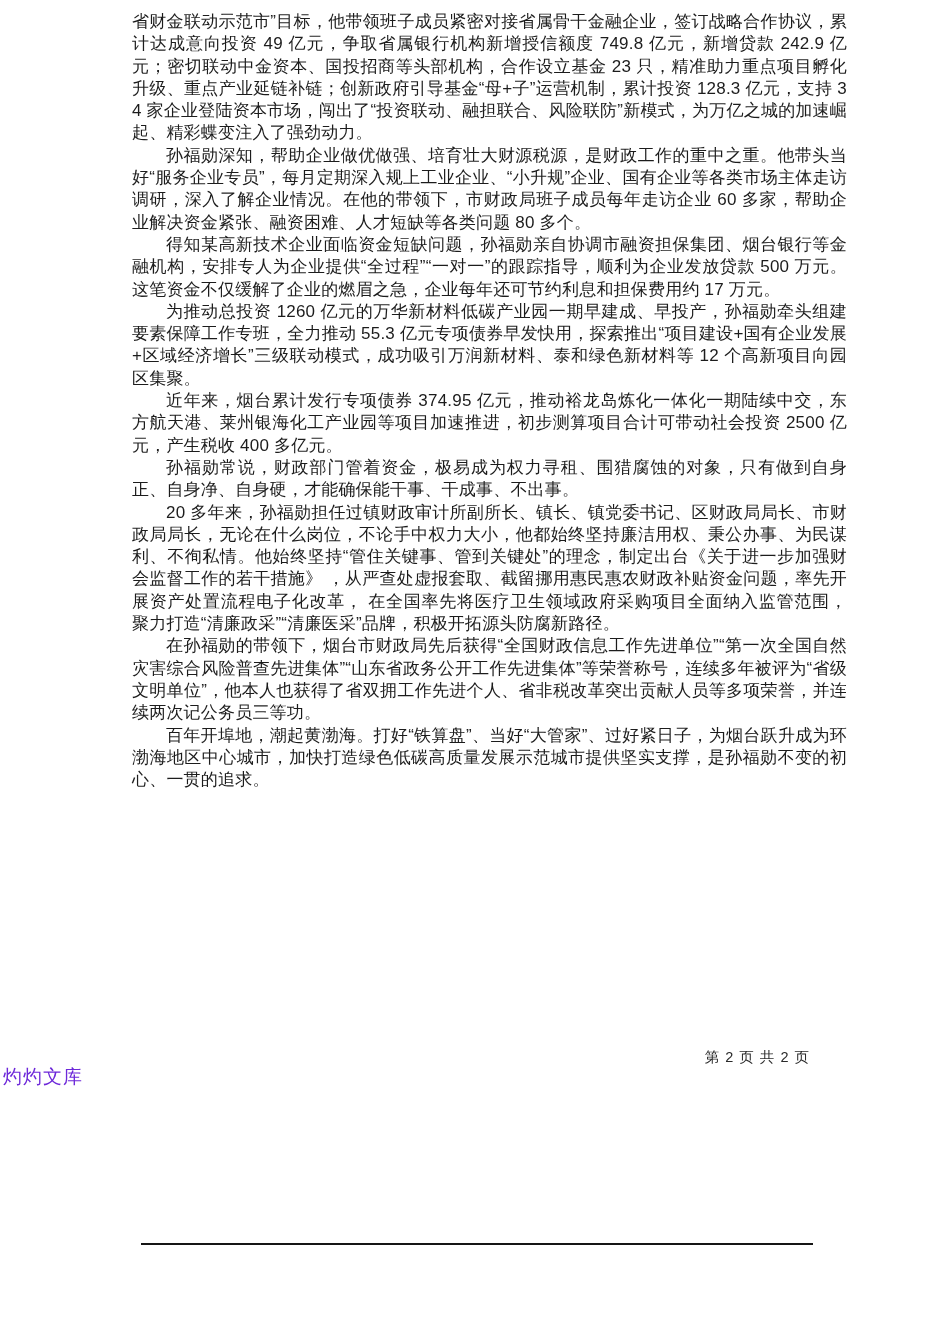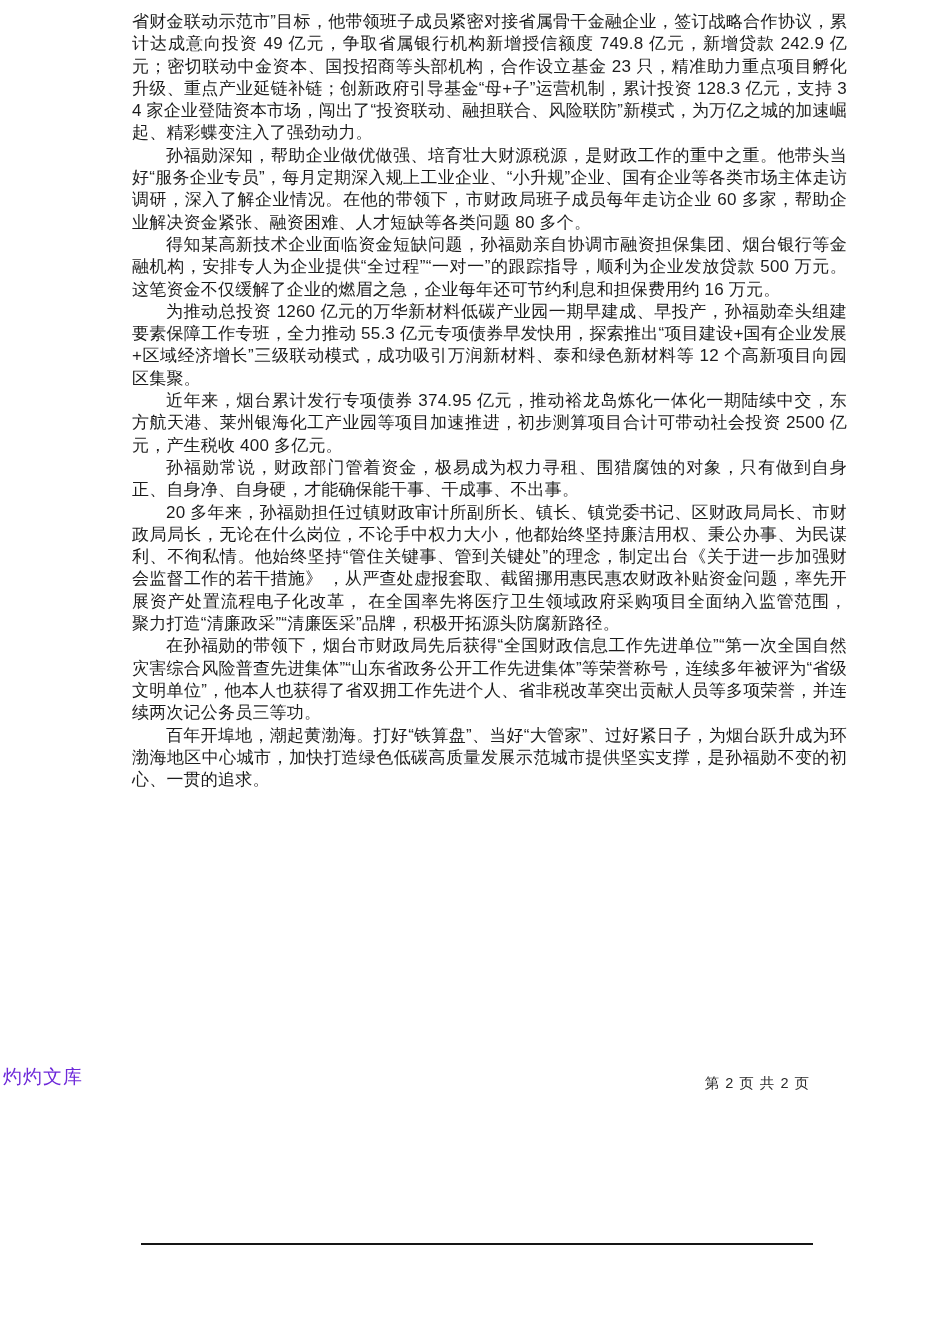--- a/index.html
+++ b/index.html
@@ -36,21 +36,20 @@
   }
   .page-number {
     position: absolute;
     top: 1048px;
     left: 590px;
     width: 220px;
     text-align: right;
     font-size: 14.5px;
     color: #2a2a2a;
     letter-spacing: 1px;
-    margin-top: 26px;
   }
   .watermark {
     position: absolute;
     top: 1064px;
     left: 3px;
     font-size: 19px;
     color: #6d28d9;
     letter-spacing: 1px;
   }
   .divider {
@@ -82,21 +81,21 @@
     text-decoration: none;
     margin-left: 41px;
   }
 </style>
 </head>
 <body>
 
 <div class="content">
   <p class="para no-indent">省财金联动示范市”目标，他带领班子成员紧密对接省属骨干金融企业，签订战略合作协议，累计达成意向投资 49 亿元，争取省属银行机构新增授信额度 749.8 亿元，新增贷款 242.9 亿元；密切联动中金资本、国投招商等头部机构，合作设立基金 23 只，精准助力重点项目孵化升级、重点产业延链补链；创新政府引导基金“母+子”运营机制，累计投资 128.3 亿元，支持 34 家企业登陆资本市场，闯出了“投资联动、融担联合、风险联防”新模式，为万亿之城的加速崛起、精彩蝶变注入了强劲动力。</p>
   <p class="para">孙福勋深知，帮助企业做优做强、培育壮大财源税源，是财政工作的重中之重。他带头当好“服务企业专员”，每月定期深入规上工业企业、“小升规”企业、国有企业等各类市场主体走访调研，深入了解企业情况。在他的带领下，市财政局班子成员每年走访企业 60 多家，帮助企业解决资金紧张、融资困难、人才短缺等各类问题 80 多个。</p>
-  <p class="para">得知某高新技术企业面临资金短缺问题，孙福勋亲自协调市融资担保集团、烟台银行等金融机构，安排专人为企业提供“全过程”“一对一”的跟踪指导，顺利为企业发放贷款 500 万元。这笔资金不仅缓解了企业的燃眉之急，企业每年还可节约利息和担保费用约 16 万元。</p>
+  <p class="para">得知某高新技术企业面临资金短缺问题，孙福勋亲自协调市融资担保集团、烟台银行等金融机构，安排专人为企业提供“全过程”“一对一”的跟踪指导，顺利为企业发放贷款 500 万元。这笔资金不仅缓解了企业的燃眉之急，企业每年还可节约利息和担保费用约 17 万元。</p>
   <p class="para">为推动总投资 1260 亿元的万华新材料低碳产业园一期早建成、早投产，孙福勋牵头组建要素保障工作专班，全力推动 55.3 亿元专项债券早发快用，探索推出“项目建设+国有企业发展+区域经济增长”三级联动模式，成功吸引万润新材料、泰和绿色新材料等 12 个高新项目向园区集聚。</p>
   <p class="para">近年来，烟台累计发行专项债券 374.95 亿元，推动裕龙岛炼化一体化一期陆续中交，东方航天港、莱州银海化工产业园等项目加速推进，初步测算项目合计可带动社会投资 2500 亿元，产生税收 400 多亿元。</p>
   <p class="para">孙福勋常说，财政部门管着资金，极易成为权力寻租、围猎腐蚀的对象，只有做到自身正、自身净、自身硬，才能确保能干事、干成事、不出事。</p>
   <p class="para">20 多年来，孙福勋担任过镇财政审计所副所长、镇长、镇党委书记、区财政局局长、市财政局局长，无论在什么岗位，不论手中权力大小，他都始终坚持廉洁用权、秉公办事、为民谋利、不徇私情。他始终坚持“管住关键事、管到关键处”的理念，制定出台《关于进一步加强财会监督工作的若干措施》 ，从严查处虚报套取、截留挪用惠民惠农财政补贴资金问题，率先开展资产处置流程电子化改革， 在全国率先将医疗卫生领域政府采购项目全面纳入监管范围， 聚力打造“清廉政采”“清廉医采”品牌，积极开拓源头防腐新路径。</p>
   <p class="para">在孙福勋的带领下，烟台市财政局先后获得“全国财政信息工作先进单位”“第一次全国自然灾害综合风险普查先进集体”“山东省政务公开工作先进集体”等荣誉称号，连续多年被评为“省级文明单位”，他本人也获得了省双拥工作先进个人、省非税改革突出贡献人员等多项荣誉，并连续两次记公务员三等功。</p>
   <p class="para">百年开埠地，潮起黄渤海。打好“铁算盘”、当好“大管家”、过好紧日子，为烟台跃升成为环渤海地区中心城市，加快打造绿色低碳高质量发展示范城市提供坚实支撑，是孙福勋不变的初心、一贯的追求。</p>
 </div>
 
 <div class="page-number">第 2 页 共 2 页</div>
 

